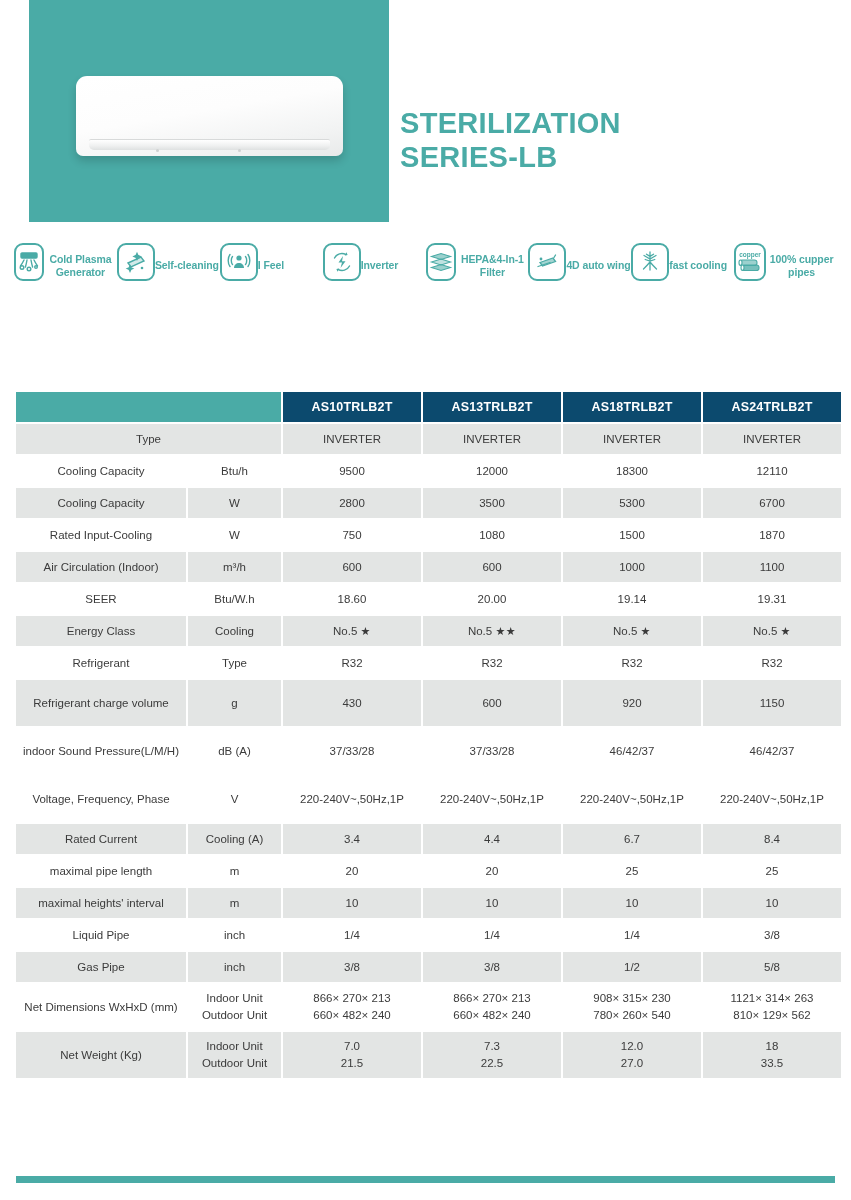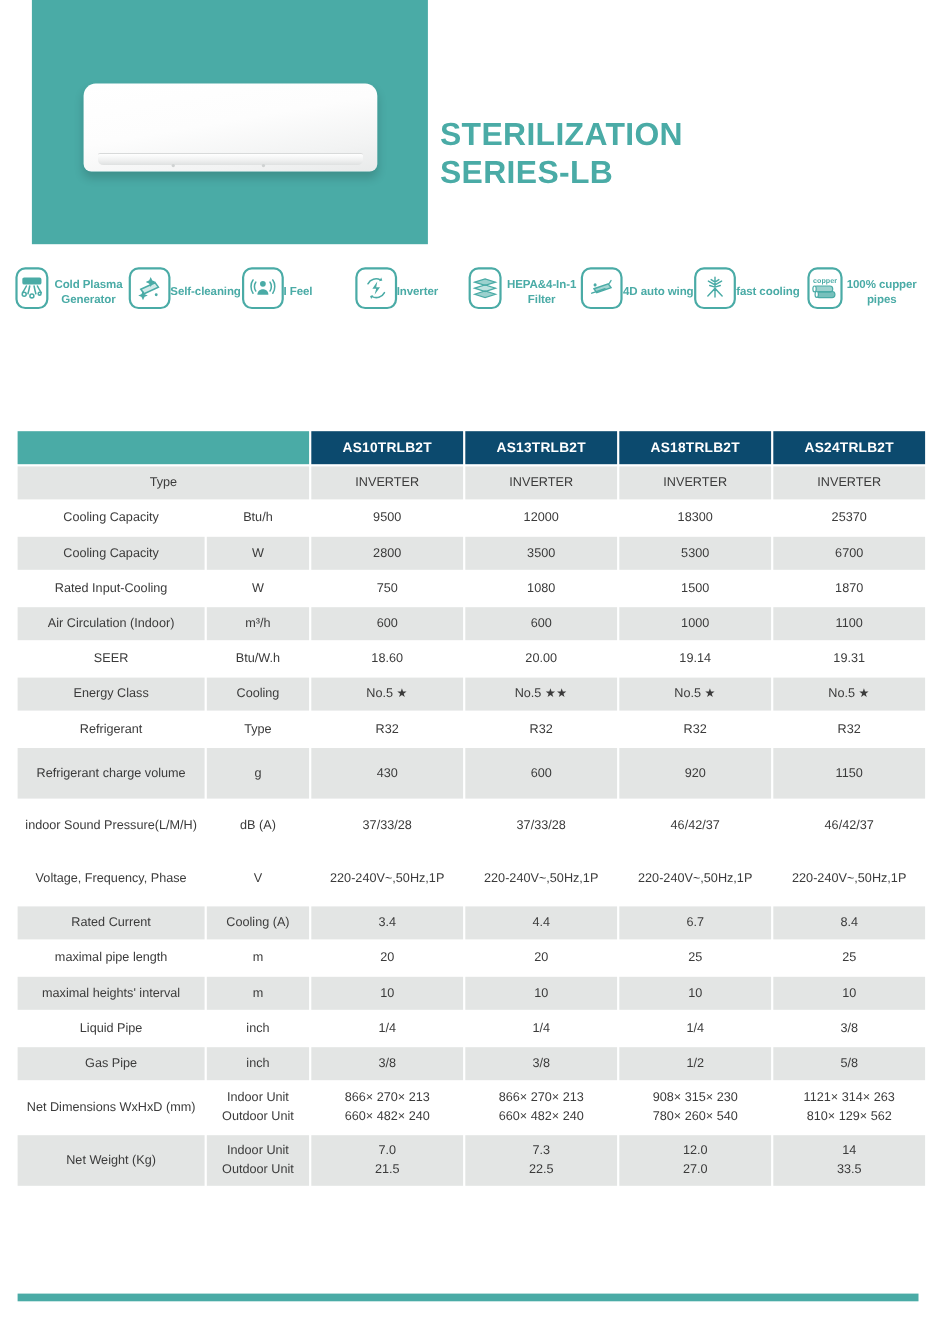--- a/index.html
+++ b/index.html
@@ -241,21 +241,21 @@
           <td class="value">INVERTER</td>
           <td class="value">INVERTER</td>
           <td class="value">INVERTER</td>
         </tr>
         <tr class="even">
           <td class="name">Cooling  Capacity</td>
           <td class="unit">Btu/h</td>
           <td class="value">9500</td>
           <td class="value">12000</td>
           <td class="value">18300</td>
-          <td class="value">25370</td>
+          <td class="value">12110</td>
         </tr>
         <tr class="odd">
           <td class="name">Cooling  Capacity</td>
           <td class="unit">W</td>
           <td class="value">2800</td>
           <td class="value">3500</td>
           <td class="value">5300</td>
           <td class="value">6700</td>
         </tr>
         <tr class="even">
@@ -397,21 +397,21 @@
           </td>
           <td class="value tall">
             <span class="sub">7.3</span>
             <span class="sub">22.5</span>
           </td>
           <td class="value tall">
             <span class="sub">12.0</span>
             <span class="sub">27.0</span>
           </td>
           <td class="value tall">
-            <span class="sub">14</span>
+            <span class="sub">18</span>
             <span class="sub">33.5</span>
           </td>
         </tr>
       </tbody>
   </table>
 
   <div class="bottom-bar"></div>
 
 </div>
 

